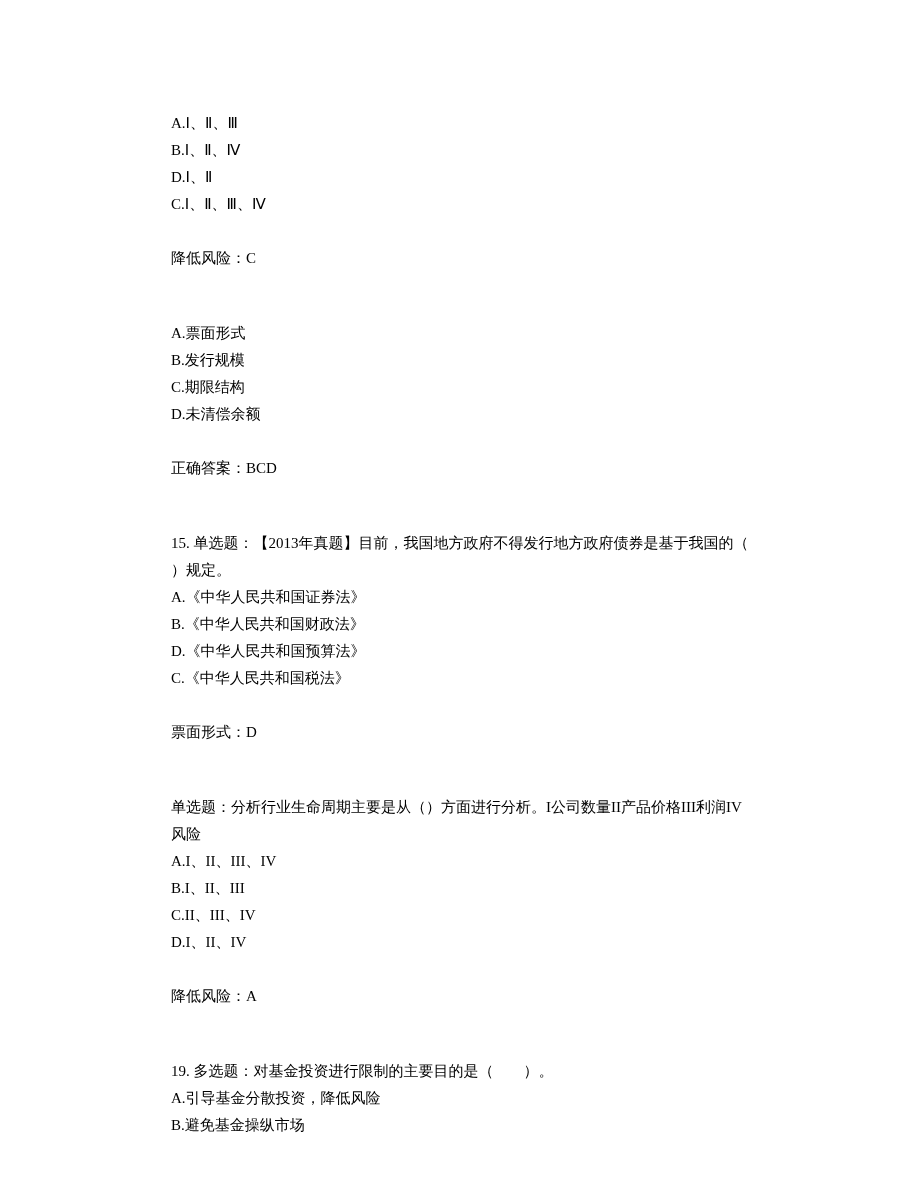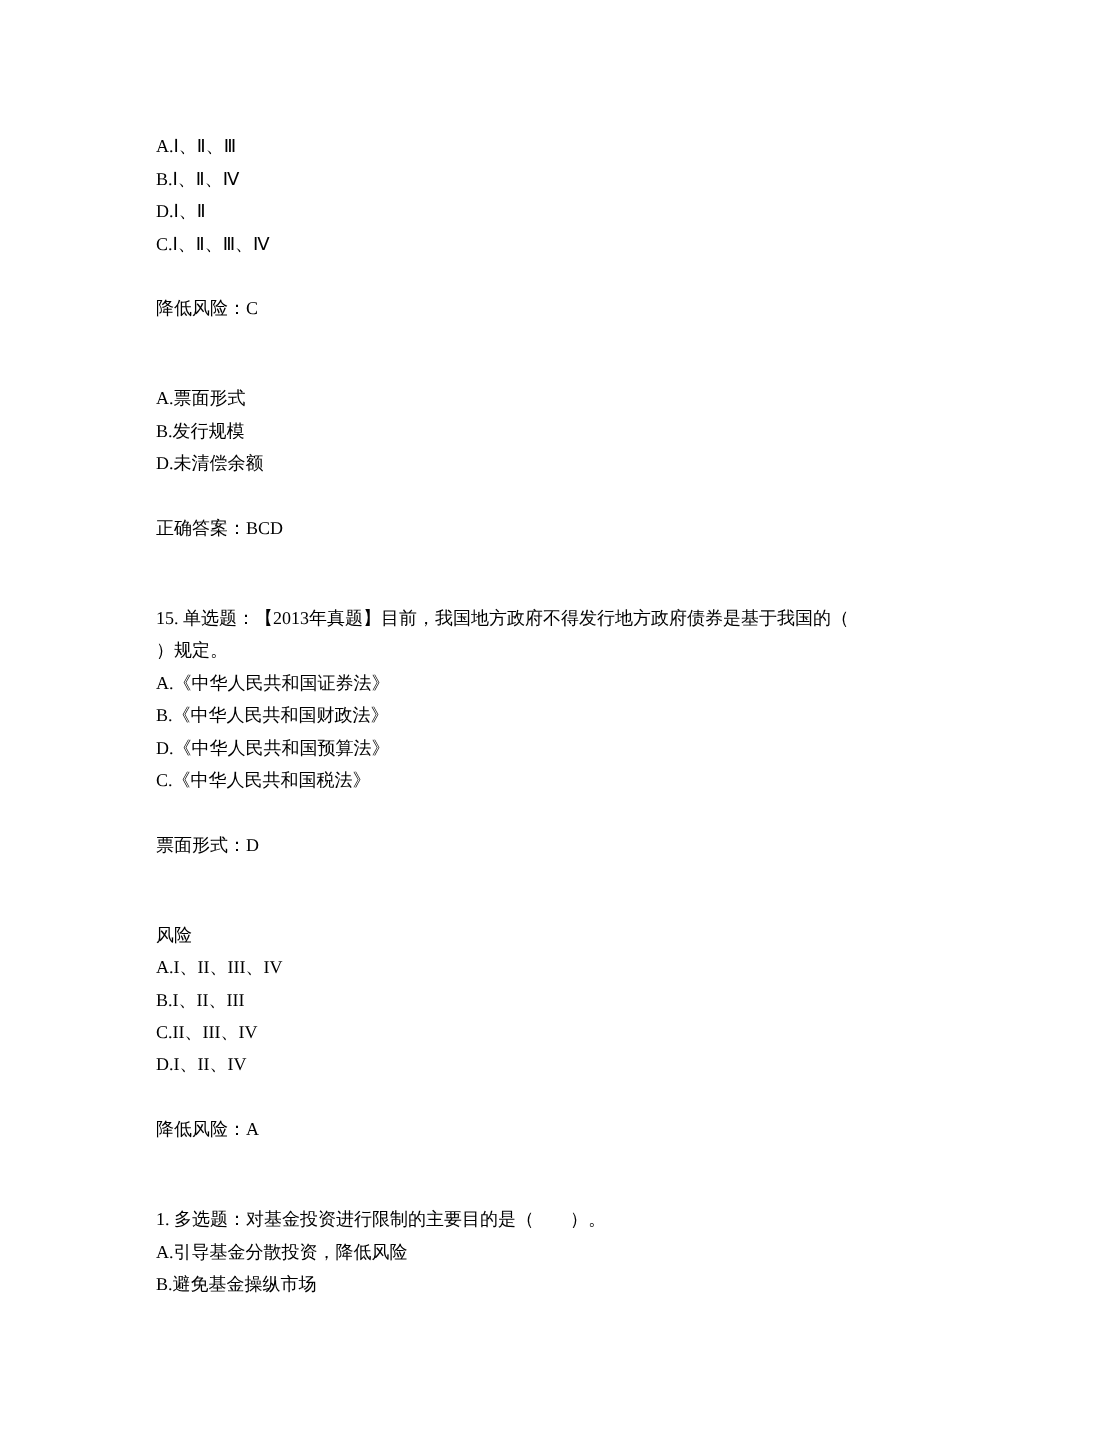--- a/index.html
+++ b/index.html
@@ -12,20 +12,21 @@
       font-family: "SimSun", "宋体", serif;
       font-size: 15px;
       line-height: 1.8;
       color: #000000;
       width: 920px;
       height: 1191px;
       padding: 110px 130px 40px 130px;
     }
     .line {
       display: block;
+      margin-left: 41px;
     }
     .answer {
       margin-bottom: 48px;
     }
     .question-block {
       margin-bottom: 0;
     }
     .spacer {
       height: 27px;
     }
@@ -38,44 +39,46 @@
   <span class="line">B.Ⅰ、Ⅱ、Ⅳ</span>
   <span class="line">D.Ⅰ、Ⅱ</span>
   <span class="line">C.Ⅰ、Ⅱ、Ⅲ、Ⅳ</span>
   <div class="spacer"></div>
   <span class="line answer">降低风险：C</span>
 </div>
 
 <div class="question-block">
   <span class="line">A.票面形式</span>
   <span class="line">B.发行规模</span>
+  <span class="line">C.期限结构</span>
   <span class="line">D.未清偿余额</span>
   <div class="spacer"></div>
   <span class="line answer">正确答案：BCD</span>
 </div>
 
 <div class="question-block">
   <span class="line">15. 单选题：【2013年真题】目前，我国地方政府不得发行地方政府债券是基于我国的（</span>
   <span class="line">）规定。</span>
   <span class="line">A.《中华人民共和国证券法》</span>
   <span class="line">B.《中华人民共和国财政法》</span>
   <span class="line">D.《中华人民共和国预算法》</span>
   <span class="line">C.《中华人民共和国税法》</span>
   <div class="spacer"></div>
   <span class="line answer">票面形式：D</span>
 </div>
 
 <div class="question-block">
+  <span class="line">单选题：分析行业生命周期主要是从（）方面进行分析。I公司数量II产品价格III利润IV</span>
   <span class="line">风险</span>
   <span class="line">A.I、II、III、IV</span>
   <span class="line">B.I、II、III</span>
   <span class="line">C.II、III、IV</span>
   <span class="line">D.I、II、IV</span>
   <div class="spacer"></div>
   <span class="line answer">降低风险：A</span>
 </div>
 
 <div class="question-block">
-  <span class="line">1. 多选题：对基金投资进行限制的主要目的是（　　）。</span>
+  <span class="line">19. 多选题：对基金投资进行限制的主要目的是（　　）。</span>
   <span class="line">A.引导基金分散投资，降低风险</span>
   <span class="line">B.避免基金操纵市场</span>
 
 </div>
 
 </body></html>

